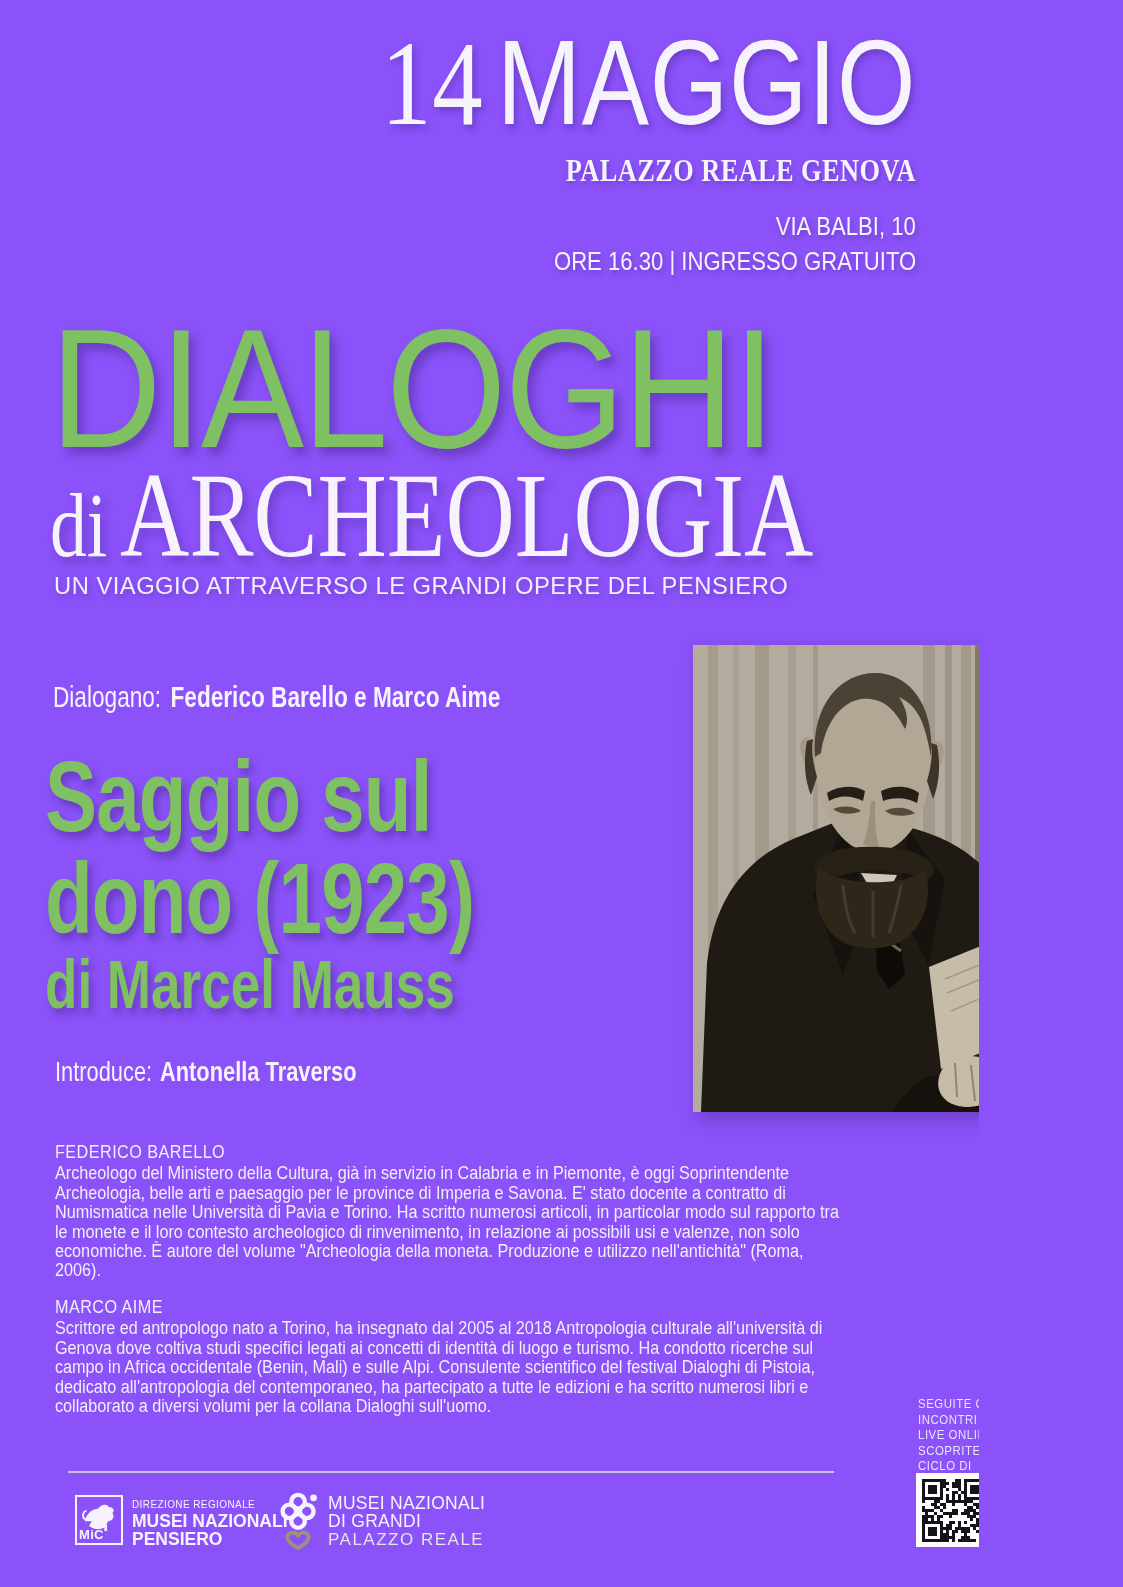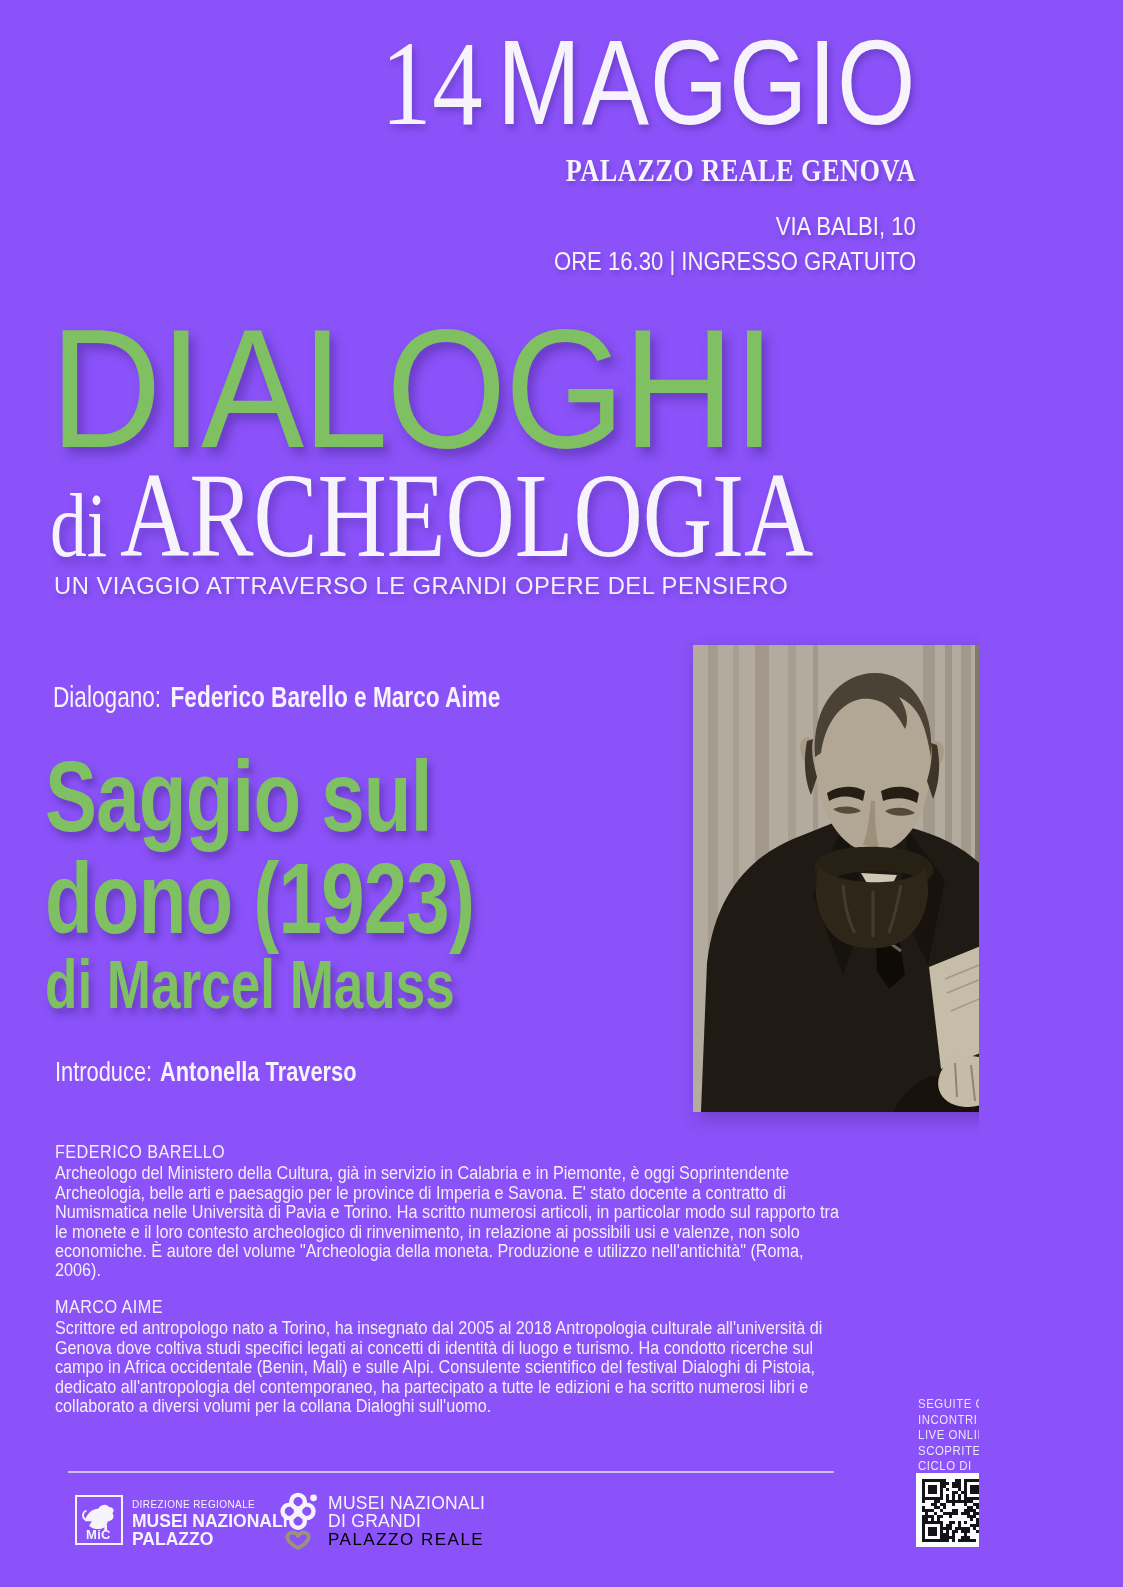--- a/index.html
+++ b/index.html
@@ -56,29 +56,29 @@
   .live-note{position:absolute;left:918px;top:1396px;font-size:13px;line-height:15.6px;letter-spacing:.6px;
              color:#eae4f8;transform:scaleX(.88);transform-origin:left top;white-space:pre-line;}
   .divider{position:absolute;left:68px;top:1471px;width:766px;height:2px;background:#d8d1ef;opacity:.85;}
   .qr{position:absolute;left:916px;top:1473px;width:74px;height:74px;background:#fdfdfd;
       display:flex;align-items:center;justify-content:center;}
   .qr svg{display:block;}
 
   .mic-logo{position:absolute;left:75px;top:1495px;display:flex;gap:9px;align-items:flex-start;}
   .mic-box{width:48px;height:50px;border:2px solid #f6f3fd;position:relative;box-sizing:border-box;flex:none;}
   .mic-box svg{position:absolute;left:1px;top:1px;width:42px;height:34px;}
-  .mic-acronym{position:absolute;left:2px;bottom:1px;font-size:13px;font-weight:700;letter-spacing:.3px;margin-left:7px;}
+  .mic-acronym{position:absolute;left:2px;bottom:1px;font-size:13px;font-weight:700;letter-spacing:.3px;}
   .mic-l1{font-size:10px;letter-spacing:.4px;line-height:15px;padding-top:2px;}
   .mic-l2,.mic-l3{font-size:17.5px;font-weight:700;line-height:18px;}
 
   .gen-logo{position:absolute;left:280px;top:1492px;display:flex;gap:8px;align-items:flex-start;}
   .gen-icon{width:40px;height:60px;flex:none;}
   .gen-lines{padding-top:3px;}
   .gen-l1,.gen-l2{font-size:17.5px;line-height:17.5px;letter-spacing:.3px;}
-  .gen-l3{font-size:17px;line-height:20px;color:#000000;letter-spacing:1.5px;}
+  .gen-l3{font-size:17px;line-height:20px;color:#e5e5e5;letter-spacing:1.5px;}
 </style>
 </head>
 <body>
 
 <div class="poster">
 
   <div class="mast date">
     <span class="day">14</span><span>MAGGIO</span>
   </div>
   <div class="mast venue">PALAZZO REALE GENOVA</div>
@@ -441,21 +441,21 @@
       <svg viewBox="0 0 44 38">
         <path d="M6 26 C8 18 14 12 21 12 C24 7 31 6 33 10 C38 10 40 14 37 17 C40 21 37 26 32 26 L30 31 C26 36 16 36 11 31 L14 26 Z" fill="#f6f3fd"></path>
         <path d="M7 24 C3 22 3 16 8 14" stroke="#f6f3fd" stroke-width="2" fill="none"></path>
         <rect x="28" y="30" width="3" height="7" fill="#f6f3fd"></rect>
       </svg>
       <span class="mic-acronym">MiC</span>
     </div>
     <div class="mic-lines">
       <div class="mic-l1">DIREZIONE REGIONALE</div>
       <div class="mic-l2">MUSEI NAZIONALI</div>
-      <div class="mic-l3">PALAZZO</div>
+      <div class="mic-l3">PENSIERO</div>
     </div>
   </div>
 
   <div class="gen-logo">
     <svg class="gen-icon" viewBox="0 0 40 62">
       <g stroke="#f6f3fd" stroke-width="4.5" fill="none">
         <circle cx="18" cy="10" r="7"></circle>
           <circle cx="9" cy="20" r="7"></circle>
         <circle cx="27" cy="20" r="7"></circle>
           <circle cx="18" cy="30" r="7"></circle>

